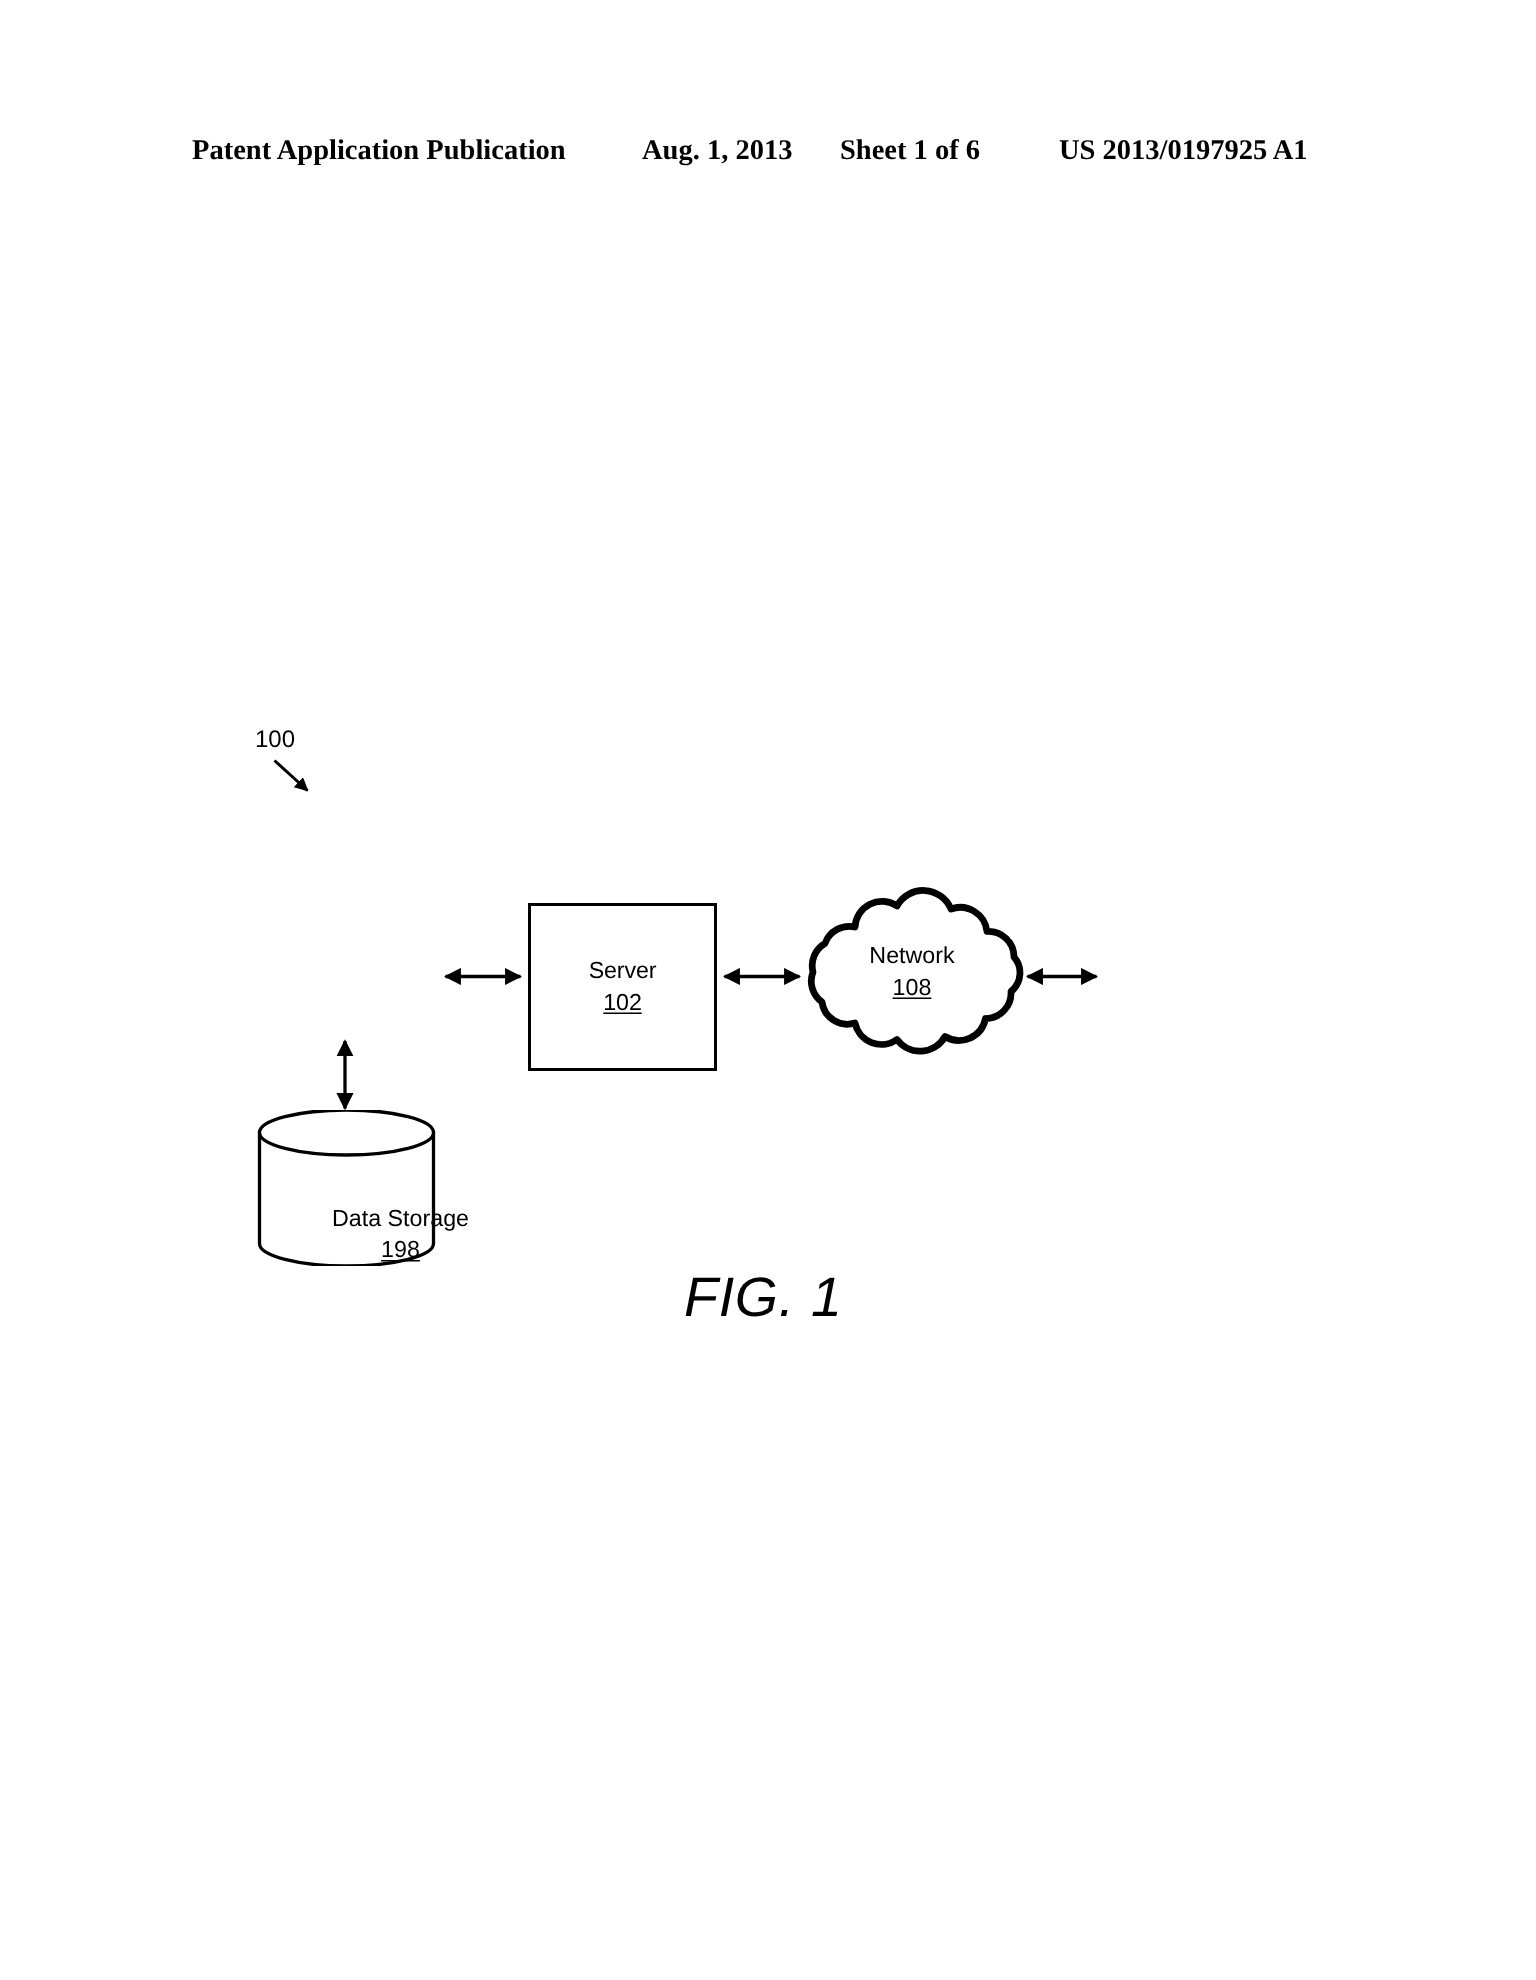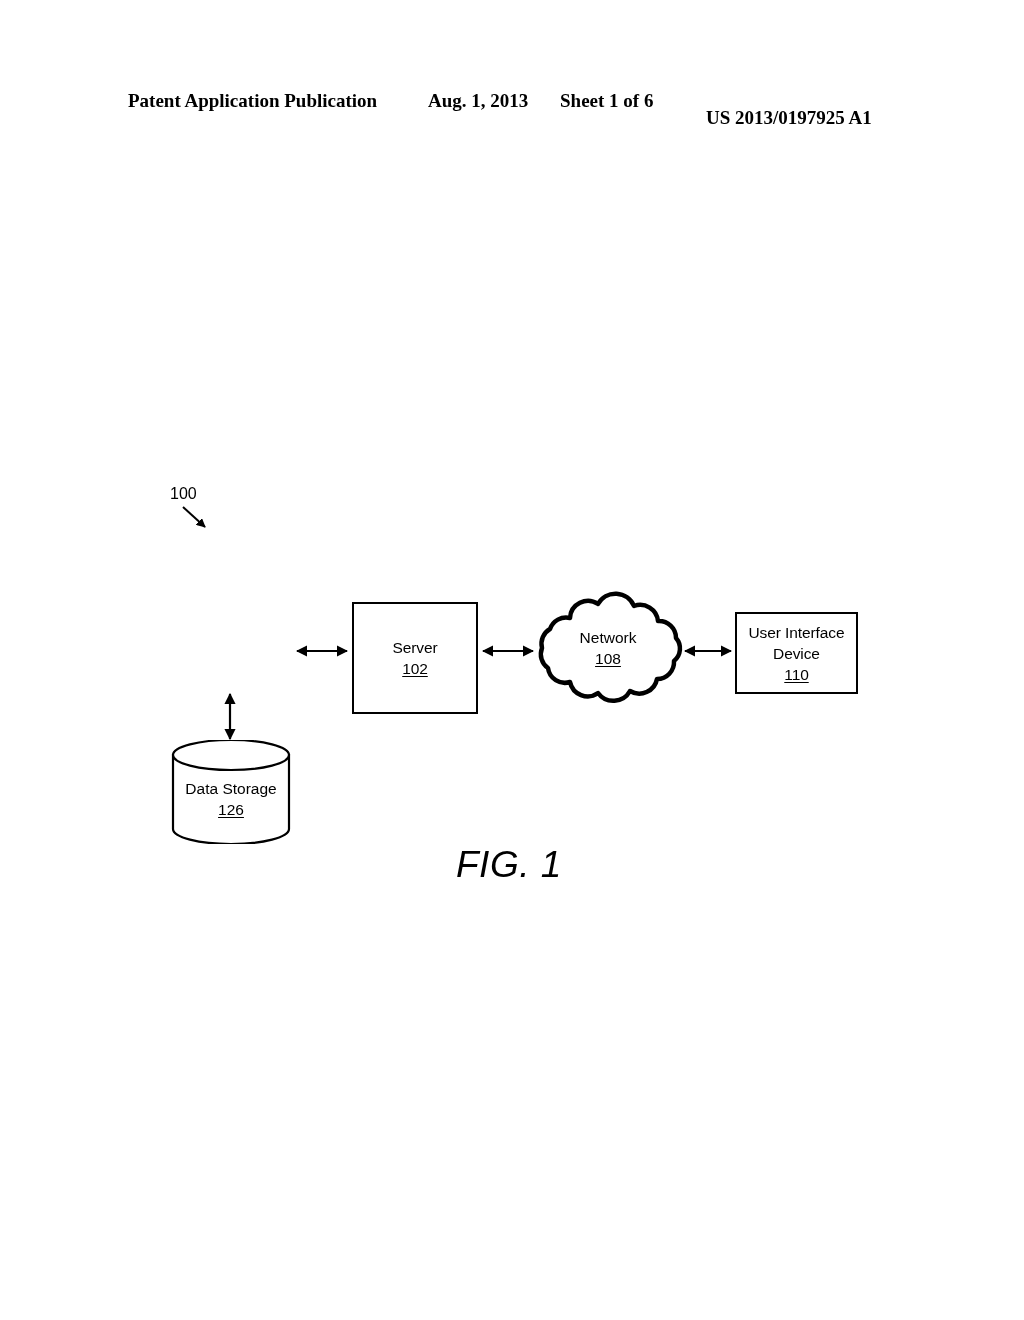--- a/index.html
+++ b/index.html
@@ -30,21 +30,21 @@
     line-height: 26px;
     white-space: nowrap;
   }
   #patent-header .hdr-cell {
     position: absolute;
     top: 0;
   }
   #hdr-publication { left: 128px; }
   #hdr-date        { left: 428px; }
   #hdr-sheet       { left: 560px; }
-  #hdr-patnum      { left: 706px; margin-top: 17px; }
+  #hdr-patnum      { left: 706px; }
 
   
   #figure-area {
     position: absolute;
     top: 0;
     left: 0;
     width: 1024px;
     height: 1320px;
   }
 
@@ -109,24 +109,25 @@
   #cyl-data-storage svg { display: block; }
   #cyl-data-storage .cyl-text {
     position: absolute;
     left: 0;
     top: 14px;
     width: 120px;
     height: 90px;
     display: flex;
     flex-direction: column;
     align-items: center;
-    justify-content: center;
+    justify-content: flex-end;
     text-align: center;
     font-size: 15.5px;
     line-height: 21px;
+    padding-left: 36px;
   }
 
   
   #connectors {
     position: absolute;
     left: 0;
     top: 0;
     width: 1024px;
     height: 1320px;
     pointer-events: none;
@@ -213,34 +214,29 @@
                A 17 17 0 0 1 26 41
                A 17 17 0 0 1 46 30
                Z" fill="#ffffff" stroke="#000000" stroke-width="4.5" stroke-linejoin="round"></path>
     </svg>
     <div class="cloud-text">
       <span class="node-label">Network</span>
       <span class="node-ref">108</span>
     </div>
   </div>
 
-  <div class="node-box" id="box-ui-device">
-    <span class="node-label">User Interface</span>
-    <span class="node-label">Device</span>
-    <span class="node-ref">110</span>
-  </div>
 
   <div id="cyl-data-storage">
     <svg width="120" height="104" viewBox="0 0 120 104">
       <path d="M 2 15 L 2 89 A 58 15 0 0 0 118 89 L 118 15 Z" fill="#ffffff" stroke="#000000" stroke-width="2.2"></path>
       <ellipse cx="60" cy="15" rx="58" ry="15" fill="#ffffff" stroke="#000000" stroke-width="2.2"></ellipse>
     </svg>
     <div class="cyl-text">
       <span class="node-label">Data Storage</span>
-      <span class="node-ref">126</span>
+      <span class="node-ref">198</span>
     </div>
   </div>
 
   <div id="fig-caption">
     <span>FIG. 1</span>
   </div>
 
 </div>
 
 </body></html>

